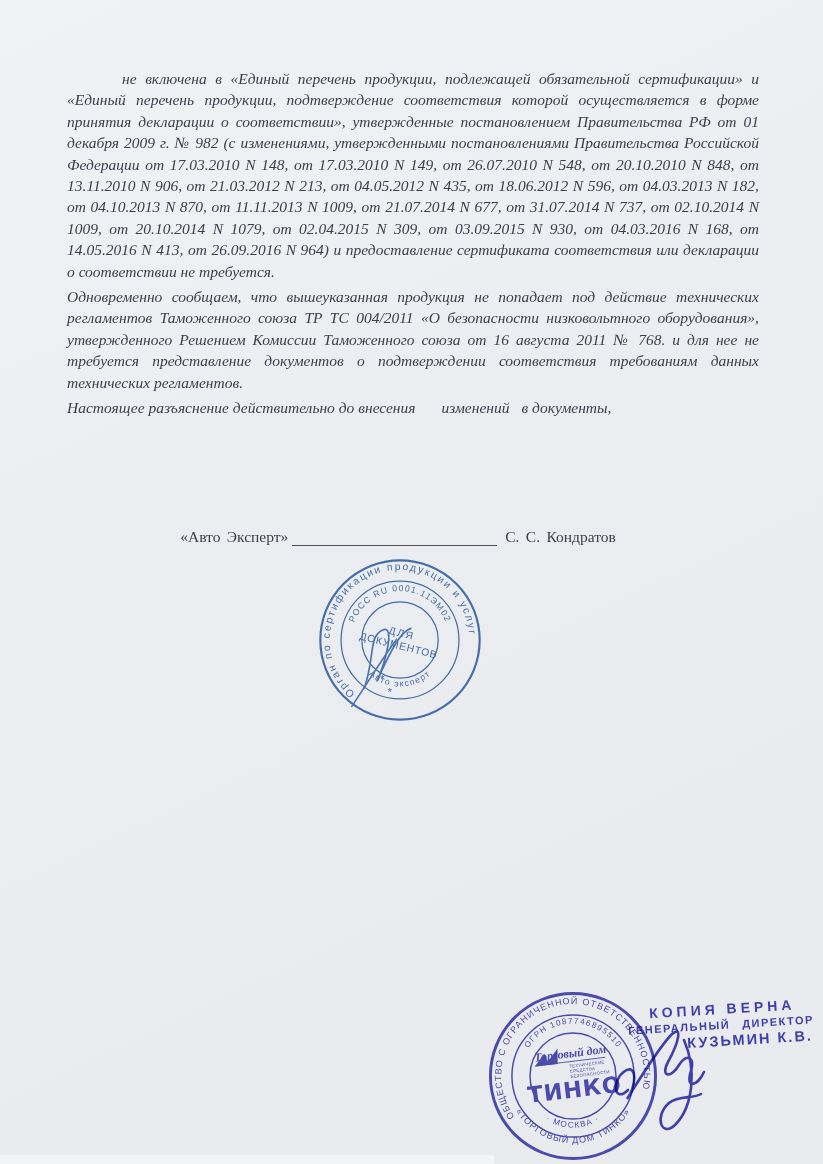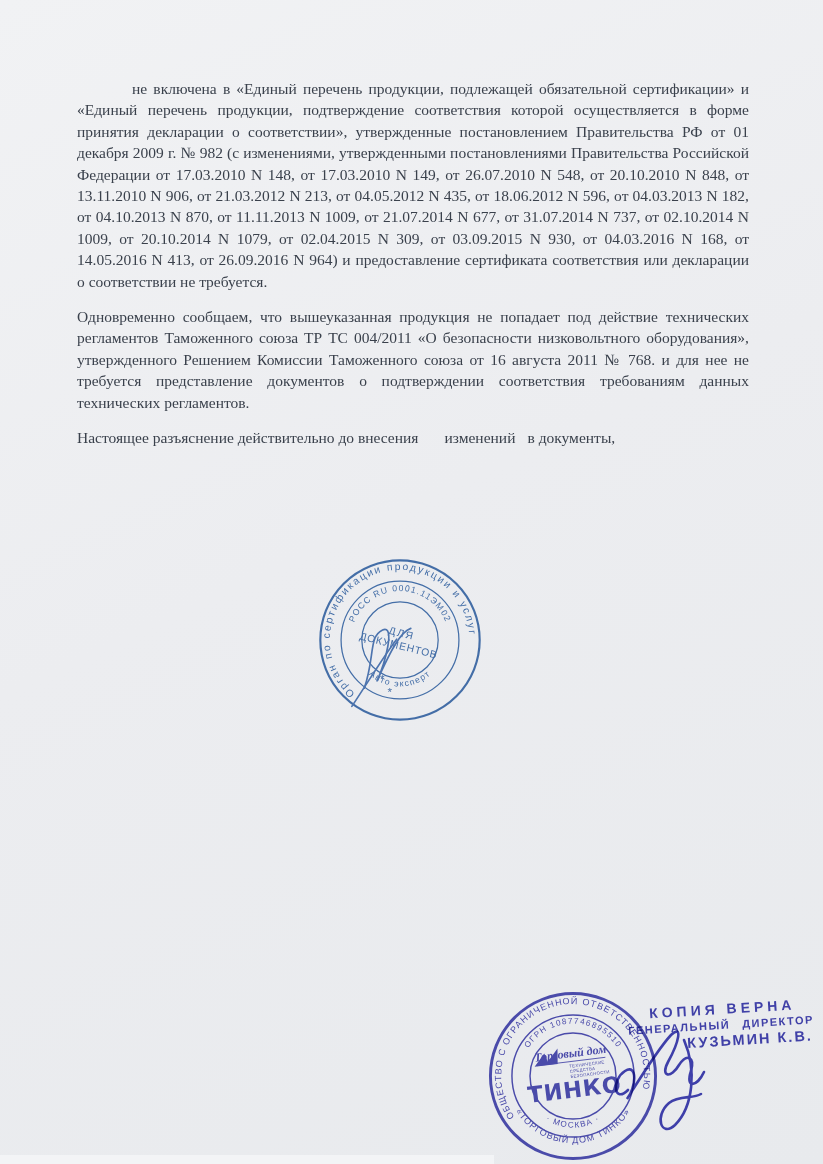--- a/index.html
+++ b/index.html
@@ -14,21 +14,21 @@
     color:#3a414c;
   }
   .paper::after {
     content:""; position:absolute; left:0; bottom:0; width:60%; height:9px;
     background:#f7f8f9; opacity:.7;
   }
   .content {
     position:absolute; left:63px; top:64px; width:700px;
     font-size:15.5px; line-height:21.4px; text-align:justify;
   }
-  .content p { margin:14px; }
+  .content p { margin:4px;font-style:italic; }
   .p1 { text-indent:55px; }
   .p2 { margin-top:23px; }
   .p3 { margin-top:24px; text-align:left; }
   .p4 { margin-top:19px; }
   .gap1 { display:inline-block; width:26px; }
   .gap2 { display:inline-block; width:12px; }
   .sig-block { margin-top:107px; text-align:center; word-spacing:2.5px; }
   .sig-line2 { margin-top:3px; padding-right:30px; }
   .sig-underline {
     display:inline-block; width:205px; height:1em;
@@ -54,20 +54,21 @@
 <body>
 
 <div class="paper">
 
   <div class="content">
     <p class="p1">не включена в «Единый перечень продукции, подлежащей обязательной сертификации» и «Единый перечень продукции, подтверждение соответствия которой осуществляется в форме принятия декларации о соответствии», утвержденные постановлением Правительства РФ от 01 декабря 2009 г. № 982 (с изменениями, утвержденными постановлениями Правительства Российской Федерации от 17.03.2010 N 148, от 17.03.2010 N 149, от 26.07.2010 N 548, от 20.10.2010 N 848, от 13.11.2010 N 906, от 21.03.2012 N 213, от 04.05.2012 N 435, от 18.06.2012 N 596, от 04.03.2013 N 182, от 04.10.2013 N 870, от 11.11.2013 N 1009, от 21.07.2014 N 677, от 31.07.2014 N 737, от 02.10.2014 N 1009, от 20.10.2014 N 1079, от 02.04.2015 N 309, от 03.09.2015 N 930, от 04.03.2016 N 168, от 14.05.2016 N 413, от 26.09.2016 N 964) и предоставление сертификата соответствия или декларации о соответствии не требуется.</p>
     <p class="p2">Одновременно сообщаем, что вышеуказанная продукция не попадает под действие технических регламентов Таможенного союза ТР ТС 004/2011 «О безопасности низковольтного оборудования», утвержденного Решением Комиссии Таможенного союза от 16 августа 2011 № 768. и для нее не требуется представление документов о подтверждении соответствия требованиям данных технических регламентов.</p>
     <p class="p3"><span>Настоящее разъяснение действительно до внесения</span><span class="gap1"></span><span>изменений</span><span class="gap2"></span><span>в документы,</span></p>
 
     <div class="sig-block">
+      <div class="sig-line2"><span>«Авто Эксперт»</span><span class="sig-underline"></span><span>С. С. Кондратов</span></div>
     </div>
   </div>
 
   <svg class="stamp org-stamp stamp-sans" width="166" height="166" viewBox="0 0 200 200">
     <defs>
       <path id="oc-outer" d="M 100 16 A 84 84 0 1 1 99.9 16.001"></path>
       <path id="oc-in-top" d="M 41 100 A 59 59 0 0 1 159 100"></path>
       <path id="oc-in-bot" d="M 44 100 A 56 56 0 0 0 156 100"></path>
     </defs>
     <g fill="none" stroke="#3f6fae">

